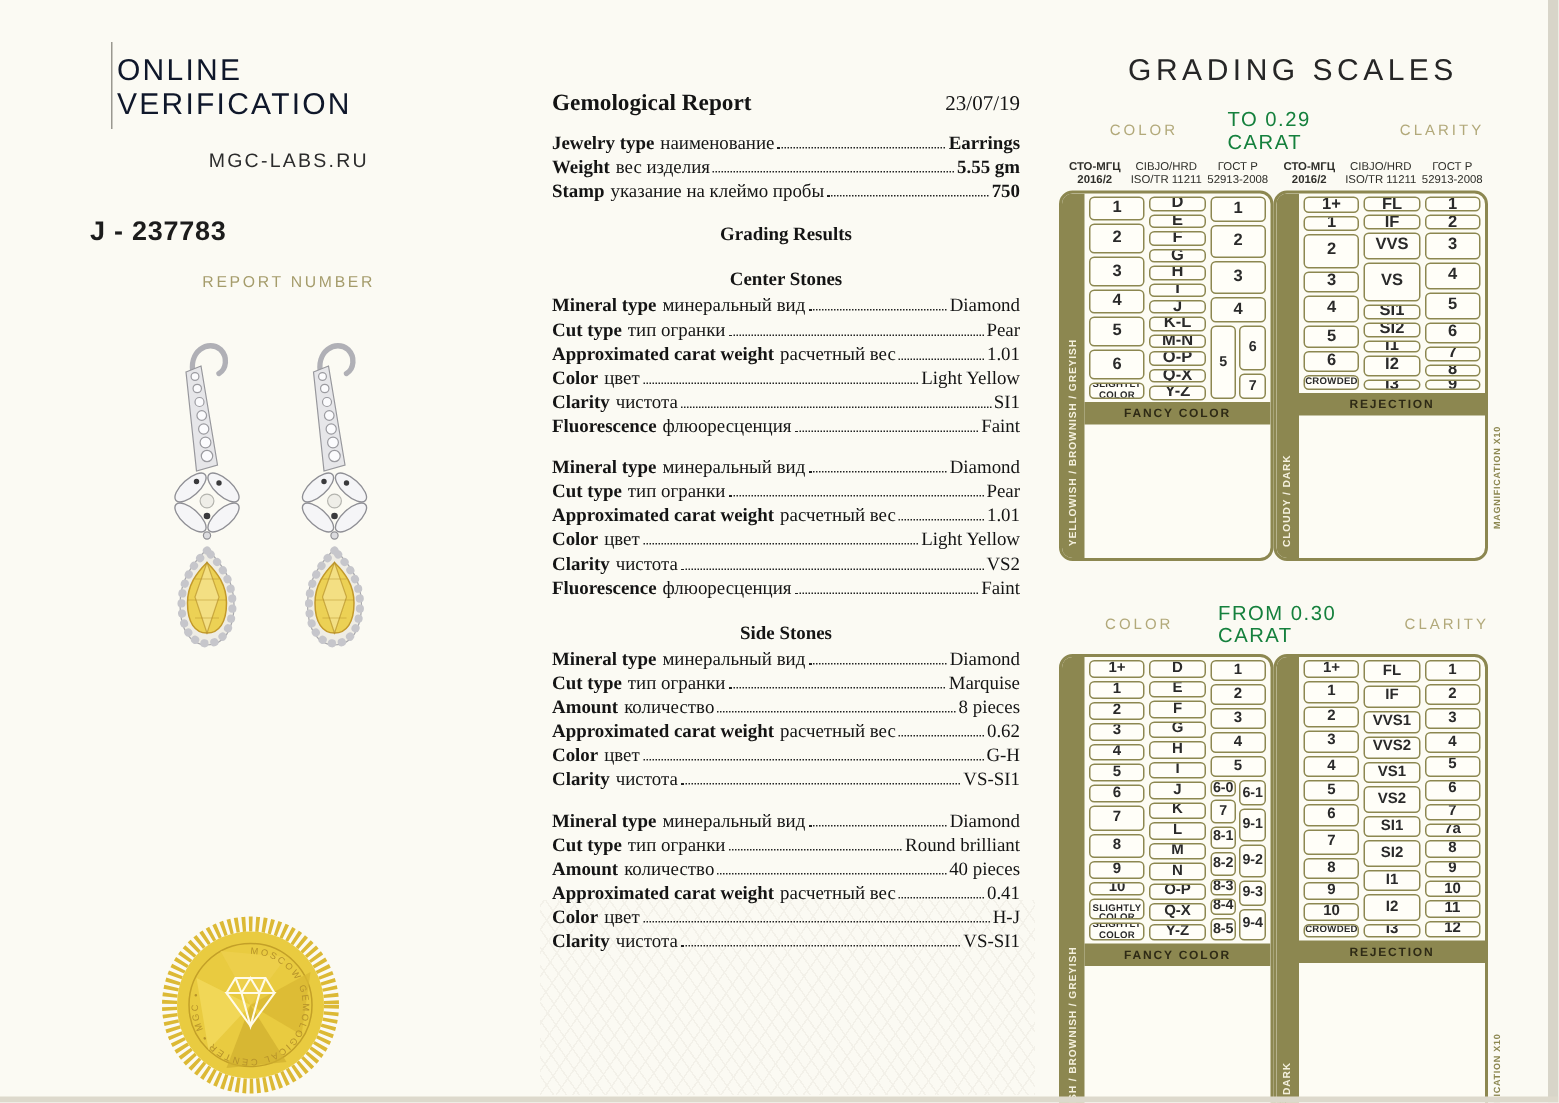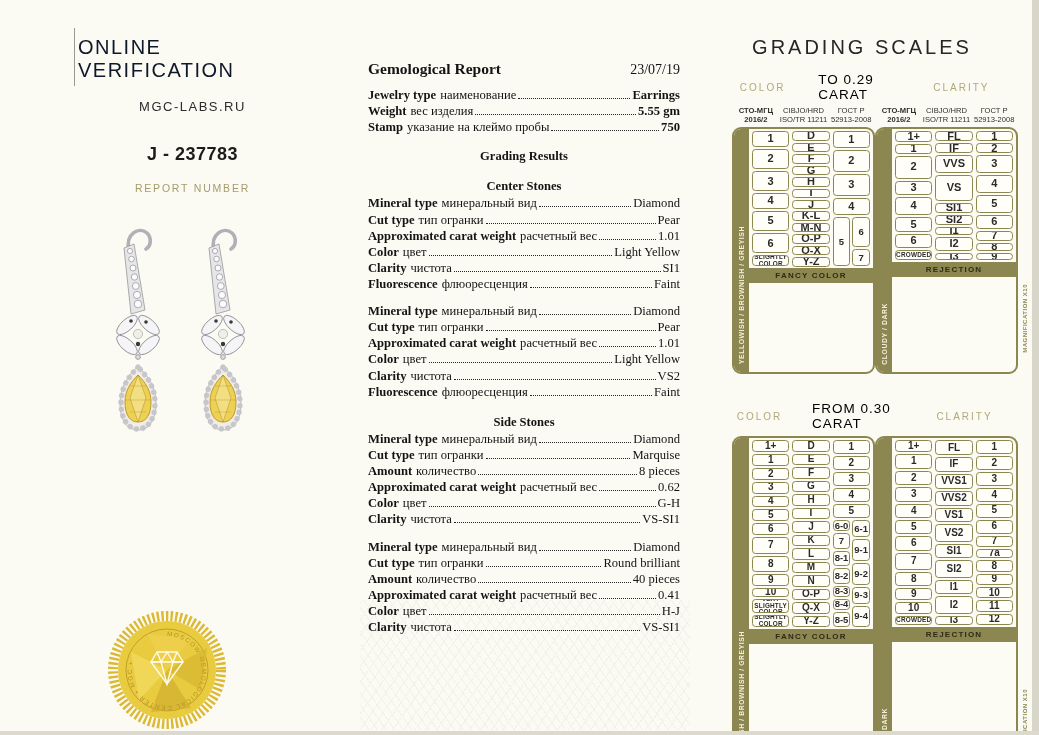--- a/index.html
+++ b/index.html
@@ -10,21 +10,21 @@
     font-family:"Liberation Sans", sans-serif; color:#222;
   }
   .edge-right { position:absolute; right:0; top:0; width:7px; height:100%; background:#d8d5c9; }
   .edge-bottom { position:absolute; left:0; bottom:0; width:100%; height:4px; background:#ddd9cc; }
 
   
   .left-panel { position:absolute; left:60px; top:36px; width:265px; }
   .lp-rule { position:absolute; left:14px; top:-8px; width:1px; height:58px; background:#9a9890; }
   .lp-title { font-size:20px; letter-spacing:1.5px; color:#0f172a; padding-left:18px; }
   .lp-site { text-align:center; margin-top:17px; font-size:13px; letter-spacing:1.5px; color:#2c2c2c; }
-  .lp-number { text-align:center; margin-top:30px; font-size:18px; font-weight:700; color:#1c1c1c; letter-spacing:.5px; }
+  .lp-number { margin-top:30px; font-size:18px; font-weight:700; color:#1c1c1c; letter-spacing:.5px; }
   .lp-number-label { text-align:center; margin-top:17px; font-size:10.5px; letter-spacing:1.8px; color:#a59c6b; }
   .earrings { position:absolute; left:95px; top:222px; }
   .seal { position:absolute; left:103px; top:610px; }
 
   
   .mid-panel { position:absolute; left:368px; top:33px; width:312px; font-family:"Liberation Serif", serif; }
   .logo { text-align:center; }
   .logo-row { display:flex; align-items:center; justify-content:center; gap:4px; }
   .logo-mgc { font-family:"Liberation Serif", serif; font-size:46px; font-weight:500; letter-spacing:3px; color:#181818; line-height:1; }
   .logo-line { width:290px; height:1.4px; background:#2e2e2e; margin:4px auto 3px; }
@@ -44,22 +44,22 @@
   .stone-block { margin-top:11px; }
   .guilloche { position:absolute; left:360px; top:600px; width:330px; height:130px; opacity:.05;
     background:repeating-linear-gradient(55deg,#6a6340 0 1px,transparent 1px 7px),
                repeating-linear-gradient(-55deg,#6a6340 0 1px,transparent 1px 9px); }
 
   
   .scales-panel { position:absolute; left:703px; top:36px; width:318px; }
   .gs-title { text-align:center; font-size:20px; letter-spacing:3px; color:#262626; }
   .scales-sub { display:flex; justify-content:space-between; align-items:center; margin-top:13px; padding:0 4px; }
   .sub-side { width:140px; text-align:center; font-size:10px; letter-spacing:2px; color:#b2a97a; }
-  .sub-range { font-size:13.5px; letter-spacing:1px; color:#000000; font-weight:500; }
-  .scales-tables { display:flex; justify-content:flex-end; margin-top:5px; padding:0 3px; }
+  .sub-range { font-size:13.5px; letter-spacing:1px; color:#15803d; font-weight:500; }
+  .scales-tables { display:flex; justify-content:flex-start; margin-top:5px; padding:0 3px; }
   .table-slot { width:143px; position:relative; }
   .tbl-headers { display:flex; margin-bottom:3px; }
   .tbl-headers span { flex:1; text-align:center; font-size:7.6px; line-height:1.15; color:#2f2f2a; white-space:pre-line; }
   .tbl-headers span:first-child { font-weight:700; }
   .scale-table { position:relative; border:2px solid #8c8750; border-radius:9px; background:#fdfcf4;
     overflow:hidden; display:grid; grid-template-columns:15px 1fr; }
   .band { grid-row:1 / 3; background:#8c8750; display:flex; flex-direction:column; justify-content:flex-end; align-items:center; padding-bottom:8px; }
   .band-text { writing-mode:vertical-rl; transform:rotate(180deg); font-size:6.8px; font-weight:700; letter-spacing:.6px; color:#f4f0dd; }
   .cols { display:flex; gap:3px; padding:2px 3px 2px 3px; }
   .col { flex:1; display:flex; flex-direction:column; gap:2px; min-width:0; }

